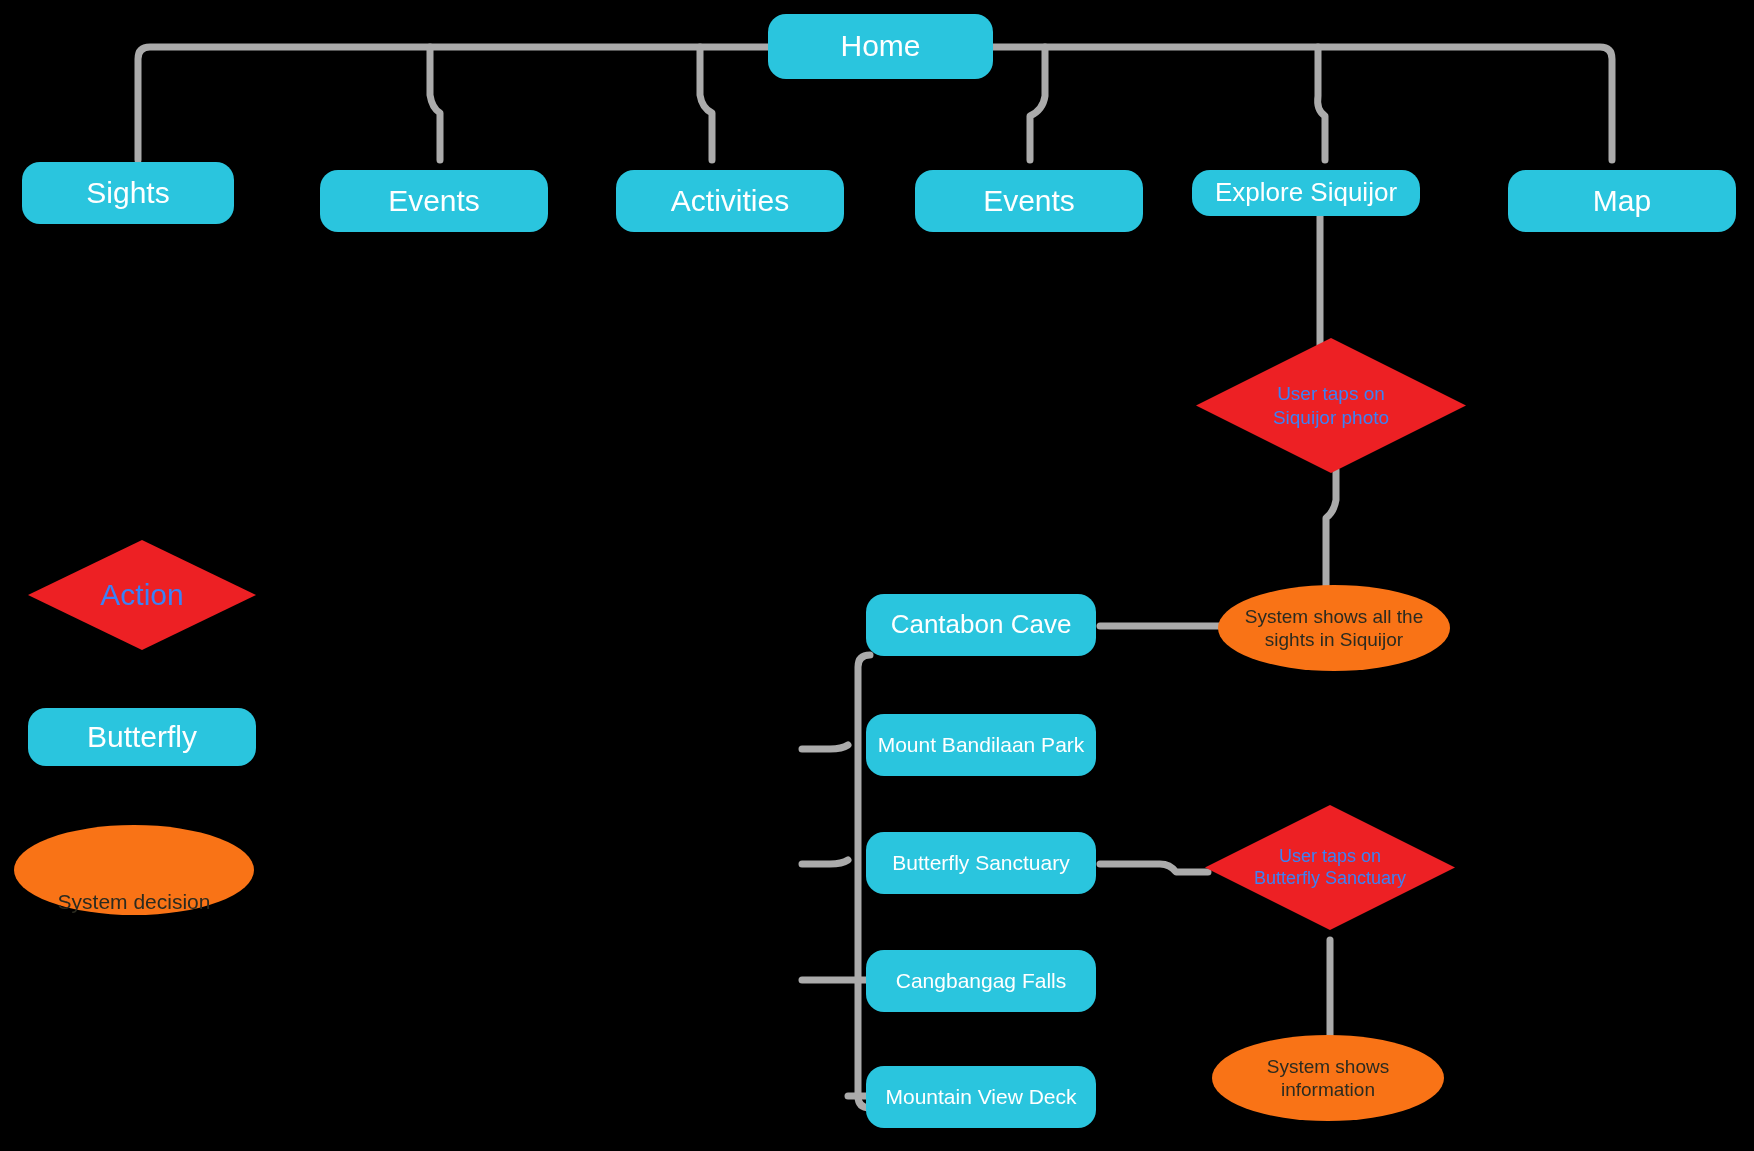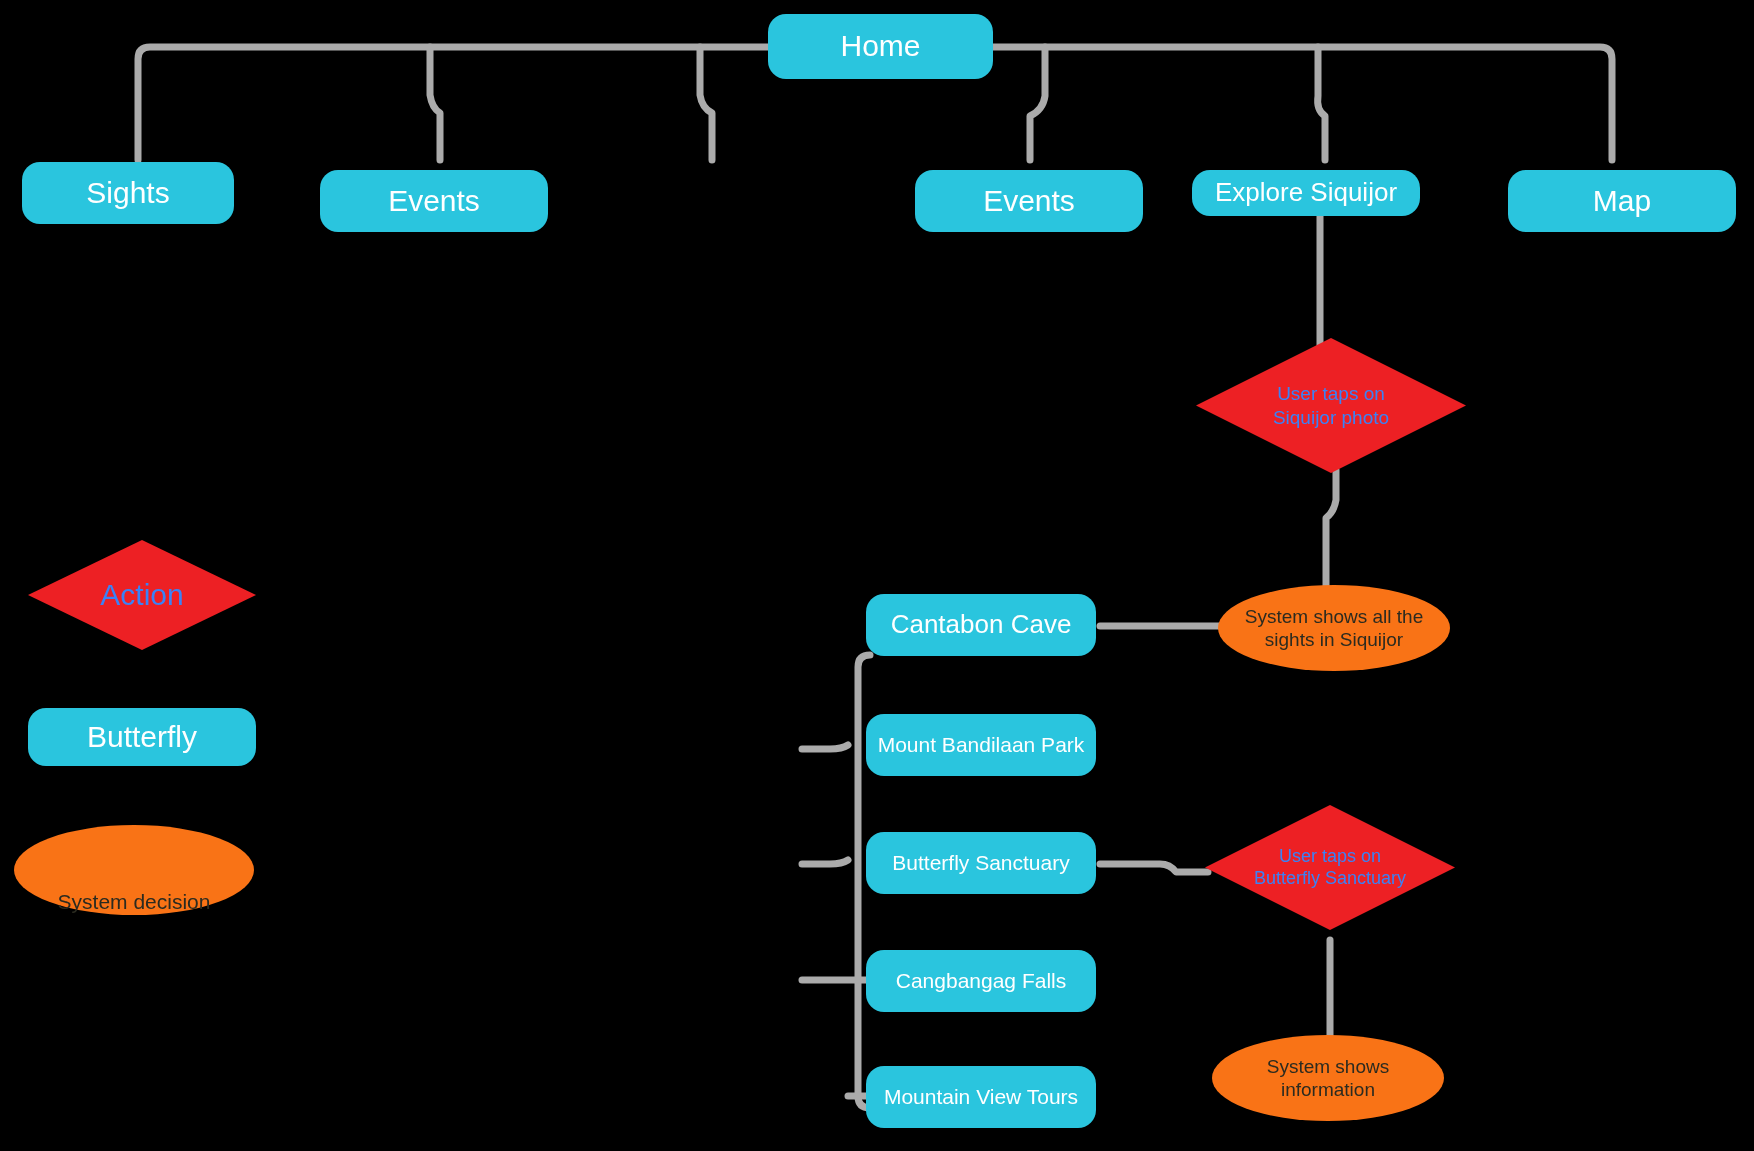--- a/index.html
+++ b/index.html
@@ -127,20 +127,23 @@
   </div>
 
   <div class="node loc" style="left:22px; top:162px; width:212px; height:62px;">
     <span class="lbl f30">Sights</span>
   </div>
 
   <div class="node loc" style="left:320px; top:170px; width:228px; height:62px;">
     <span class="lbl f30">Events</span>
   </div>
 
+  <div class="node loc" style="left:616px; top:170px; width:228px; height:62px;">
+    <span class="lbl f30">Activities</span>
+  </div>
 
   <div class="node loc" style="left:915px; top:170px; width:228px; height:62px;">
     <span class="lbl f30">Events</span>
   </div>
 
   <div class="node loc" style="left:1192px; top:170px; width:228px; height:46px;">
     <span class="lbl f26">Explore Siquijor</span>
   </div>
 
   <div class="node loc" style="left:1508px; top:170px; width:228px; height:62px;">
@@ -168,21 +171,21 @@
 
   <div class="node loc" style="left:866px; top:832px; width:230px; height:62px;">
     <span class="lbl f21">Butterfly Sanctuary</span>
   </div>
 
   <div class="node loc" style="left:866px; top:950px; width:230px; height:62px;">
     <span class="lbl f21">Cangbangag Falls</span>
   </div>
 
   <div class="node loc" style="left:866px; top:1066px; width:230px; height:62px;">
-    <span class="lbl f21">Mountain View Tours</span>
+    <span class="lbl f21">Mountain View Deck</span>
   </div>
 
   <div class="node act" style="left:1205px; top:805px; width:250px; height:125px;">
     <span class="dia"></span>
     <span class="lbl f18">User taps on
 Butterfly Sanctuary</span>
   </div>
 
   <div class="node dec" style="left:1212px; top:1035px; width:232px; height:86px;">
     <span class="lbl f19">System shows

